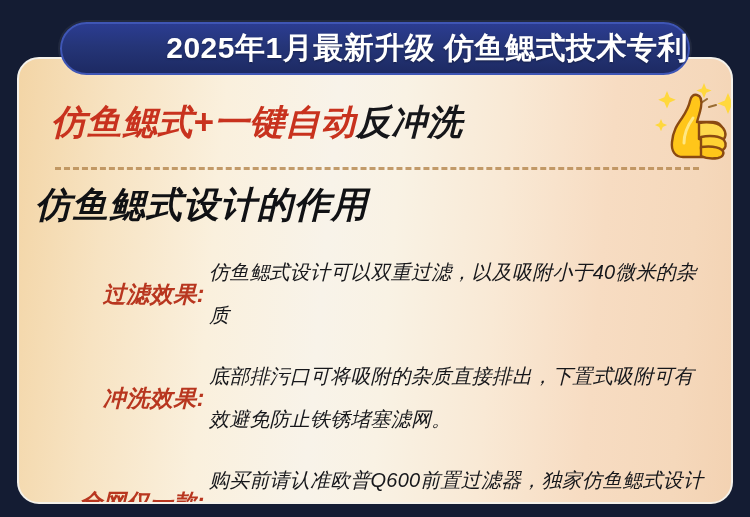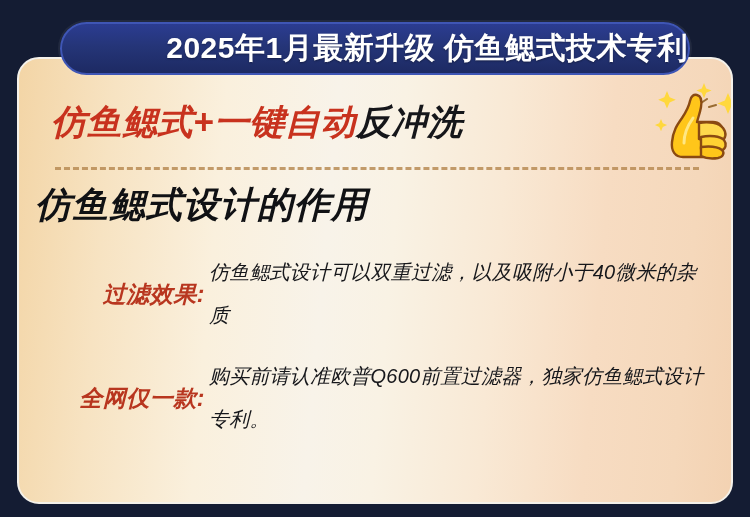--- a/index.html
+++ b/index.html
@@ -183,20 +183,24 @@
 
     <div class="sec-title">仿鱼鳃式设计的作用</div>
 
     <div class="rows">
 
       <div class="row">
         <div class="row-label">过滤效果:</div>
         <div class="row-body">仿鱼鳃式设计可以双重过滤，以及吸附小于40微米的杂质</div>
       </div>
 
+      <div class="row">
+        <div class="row-label">冲洗效果:</div>
+        <div class="row-body">底部排污口可将吸附的杂质直接排出，下置式吸附可有效避免防止铁锈堵塞滤网。</div>
+      </div>
 
       <div class="row">
         <div class="row-label">全网仅一款:</div>
         <div class="row-body">购买前请认准欧普Q600前置过滤器，独家仿鱼鳃式设计专利。</div>
       </div>
 
     </div>
   </div>
 
   <div class="badge">

